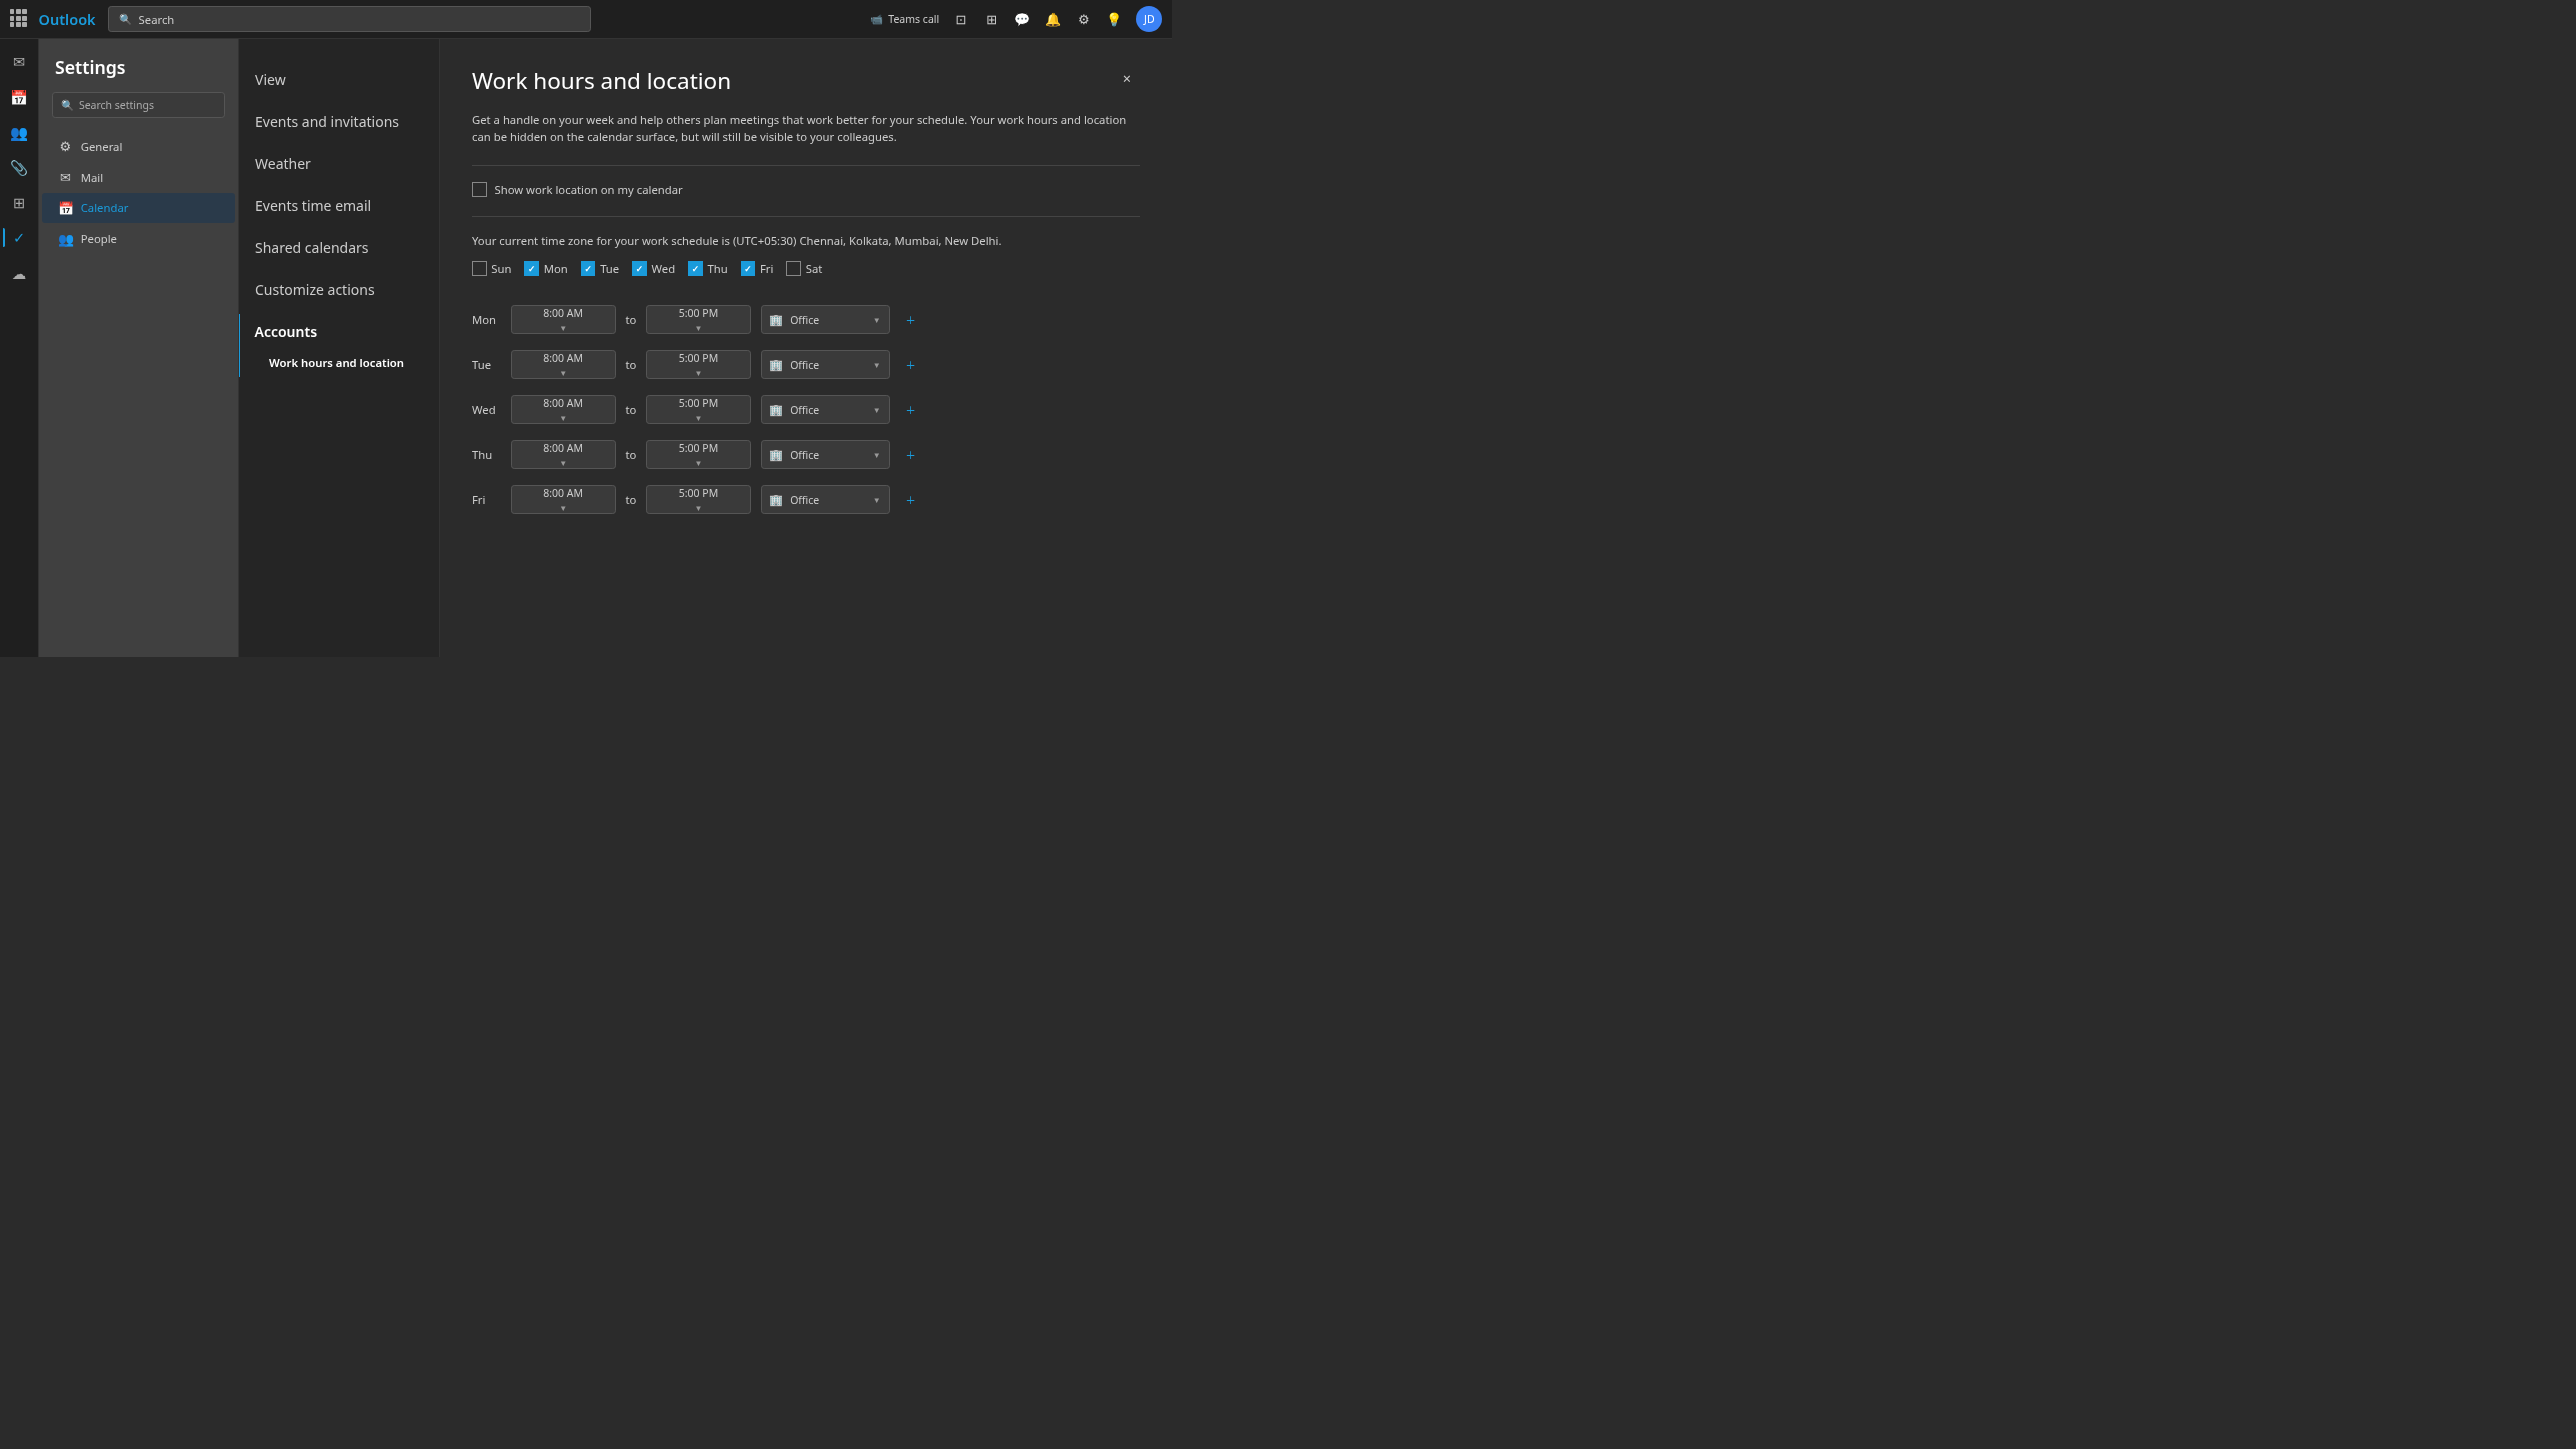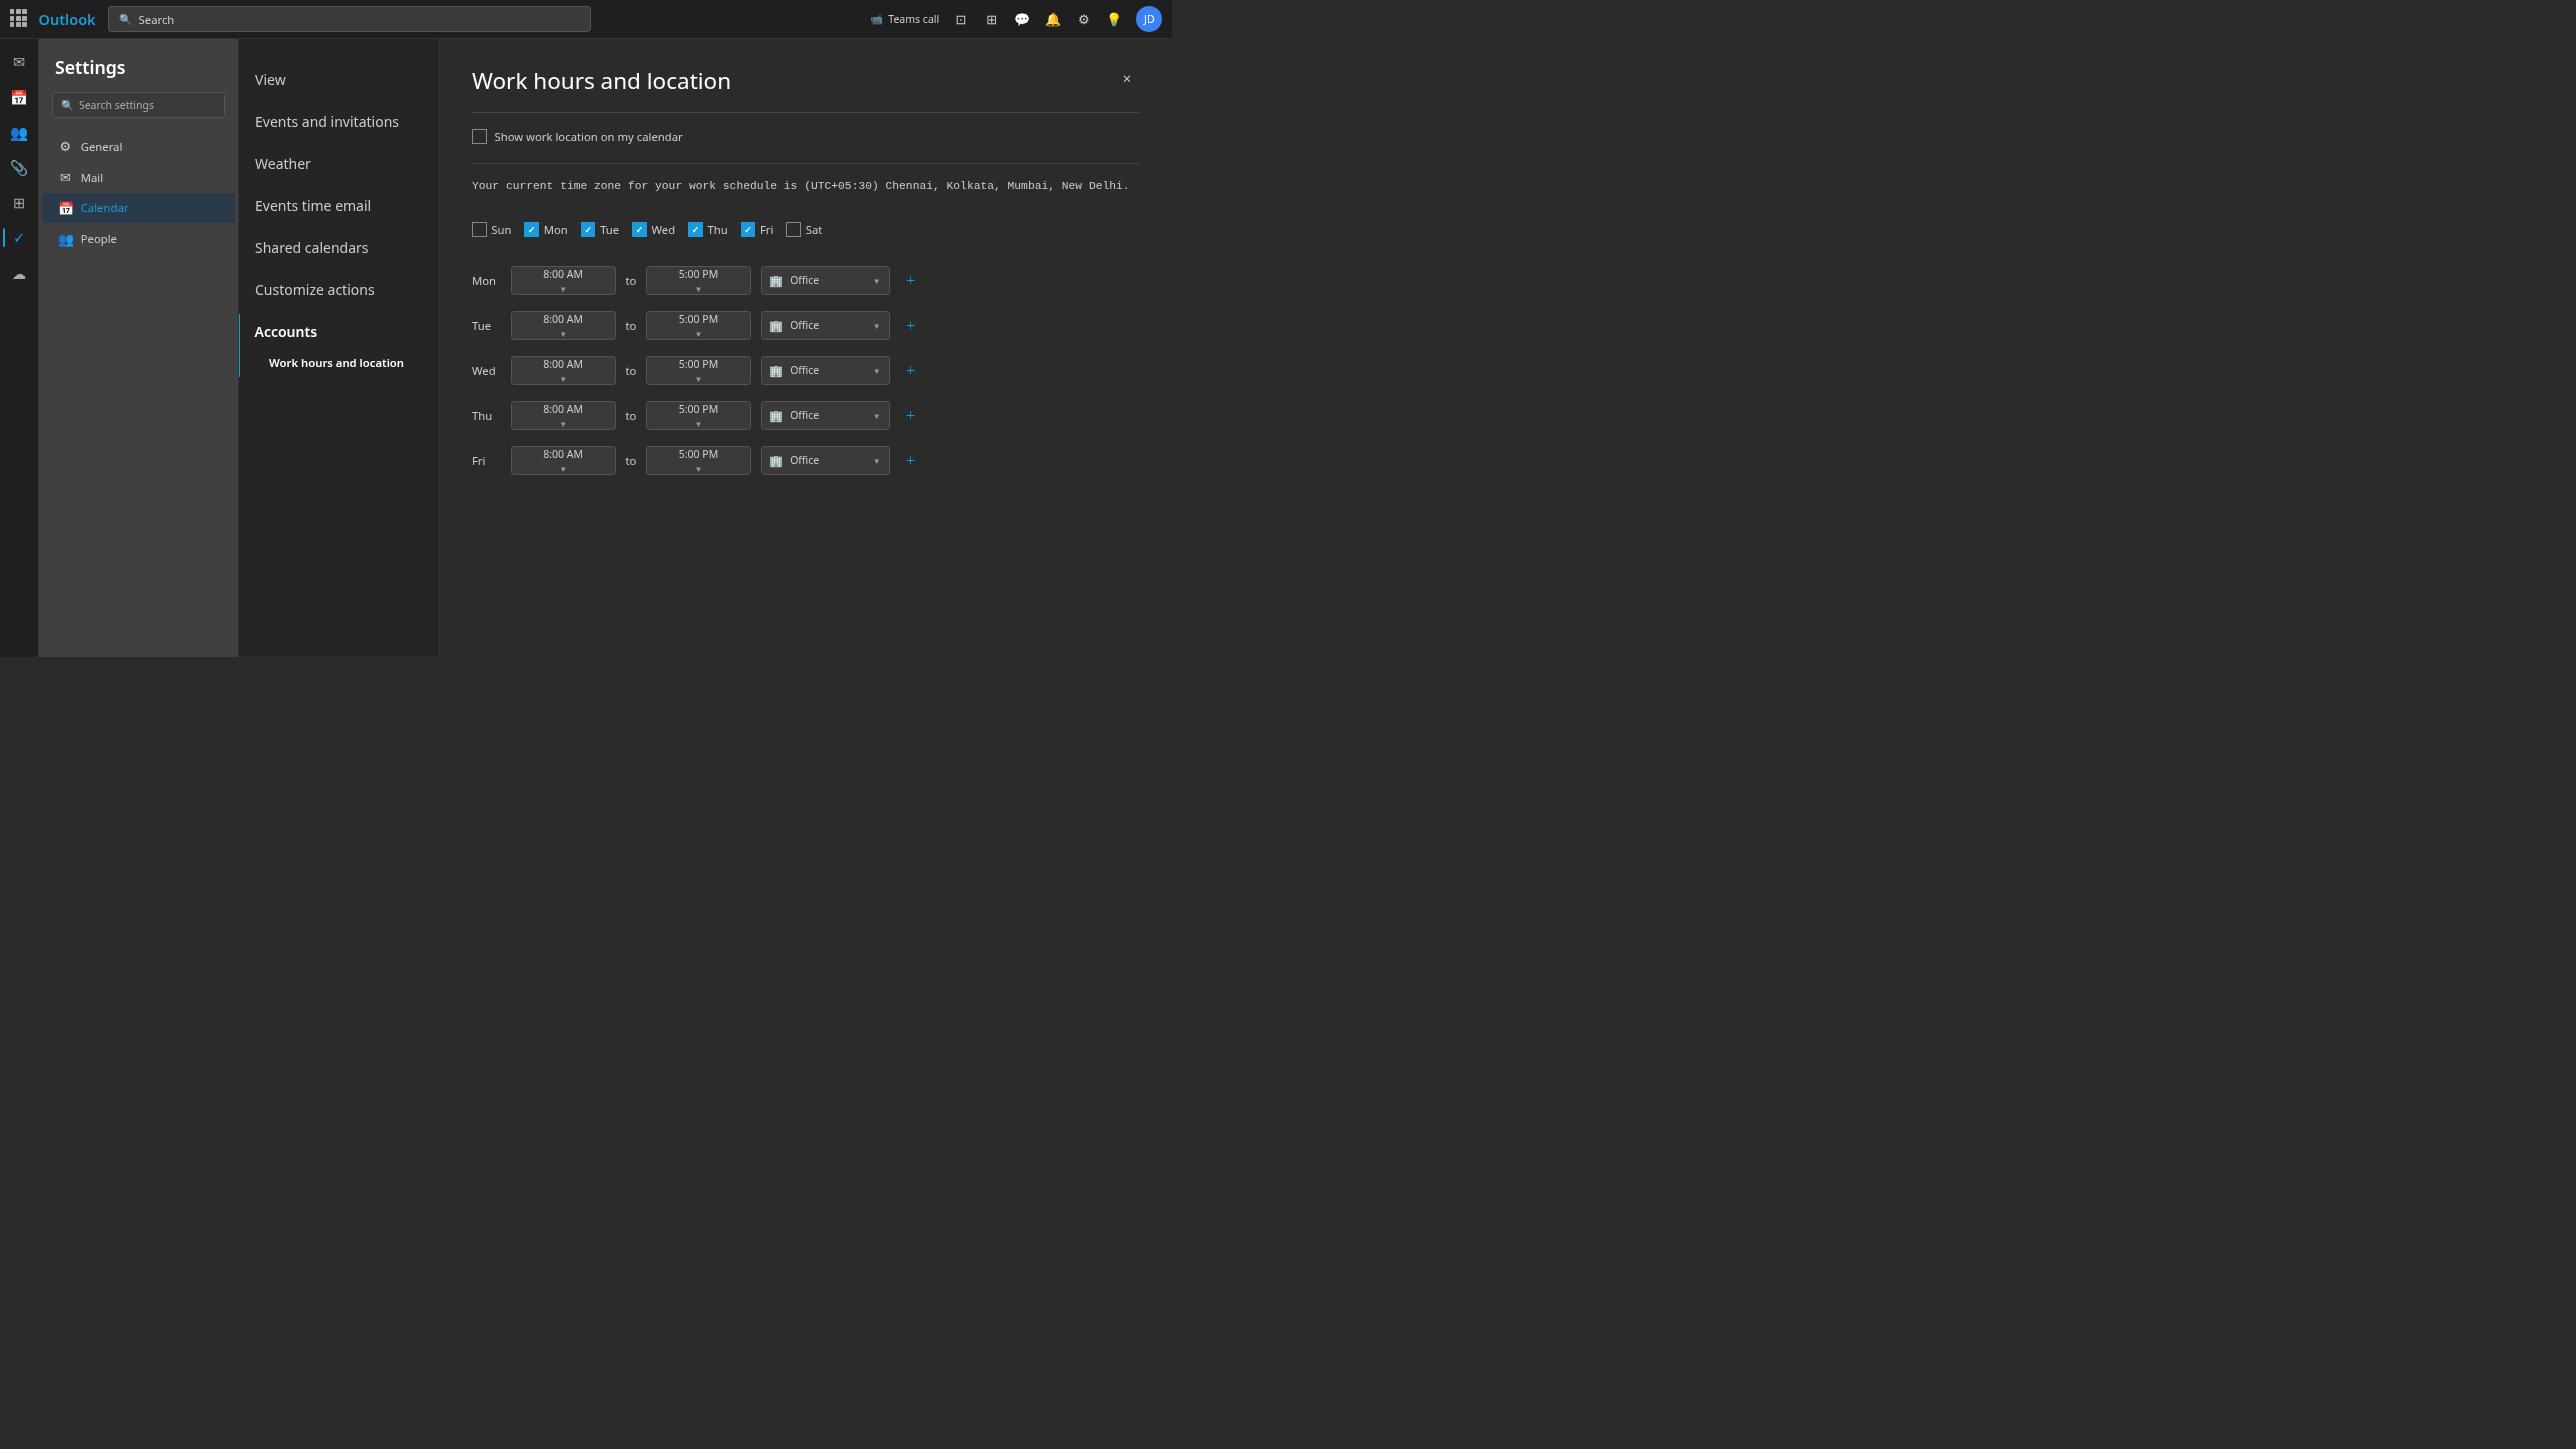--- a/index.html
+++ b/index.html
@@ -291,22 +291,21 @@
       flex-shrink: 0;
       cursor: pointer;
     }
     .checkbox-label {
       color: #ccc;
       font-size: 11.3px;
     }
     .timezone-text {
       color: #ccc;
       font-size: 11.3px;
-      margin-bottom: 30px;
-      font-family: Liberation Mono, monospace;
+      margin-bottom: 13px;
     }
     
     .day-checkboxes {
       display: flex;
       align-items: center;
       gap: 13px;
       margin-bottom: 29px;
     }
     .day-checkbox-group {
       display: flex;
@@ -515,20 +514,21 @@
   </div>
 
   <div class="content-panel">
     <div class="dialog">
 
       <div class="dialog-header">
         <h1 class="dialog-title">Work hours and location</h1>
         <div class="dialog-close">×</div>
       </div>
 
+      <p class="dialog-description">Get a handle on your week and help others plan meetings that work better for your schedule. Your work hours and location can be hidden on the calendar surface, but will still be visible to your colleagues.</p>
 
       <div class="dialog-divider"></div>
 
       <div class="checkbox-row">
         <div class="checkbox-box"></div>
         <span class="checkbox-label">Show work location on my calendar</span>
       </div>
 
       <div class="dialog-divider"></div>
 

